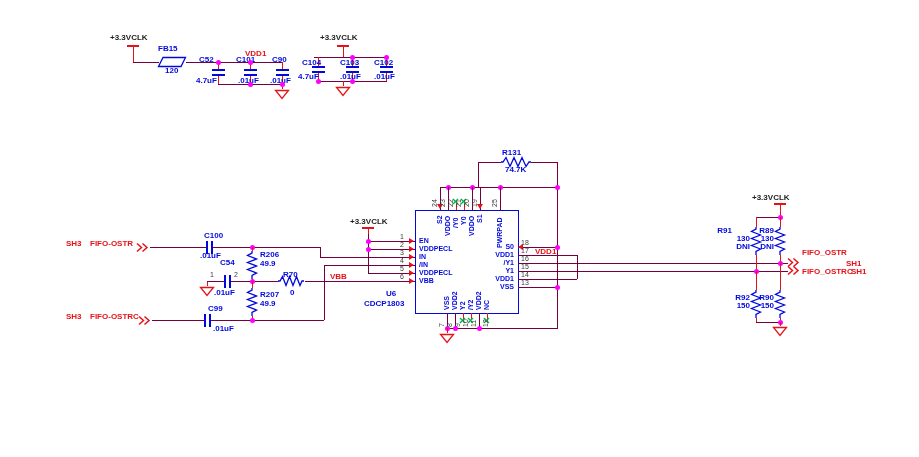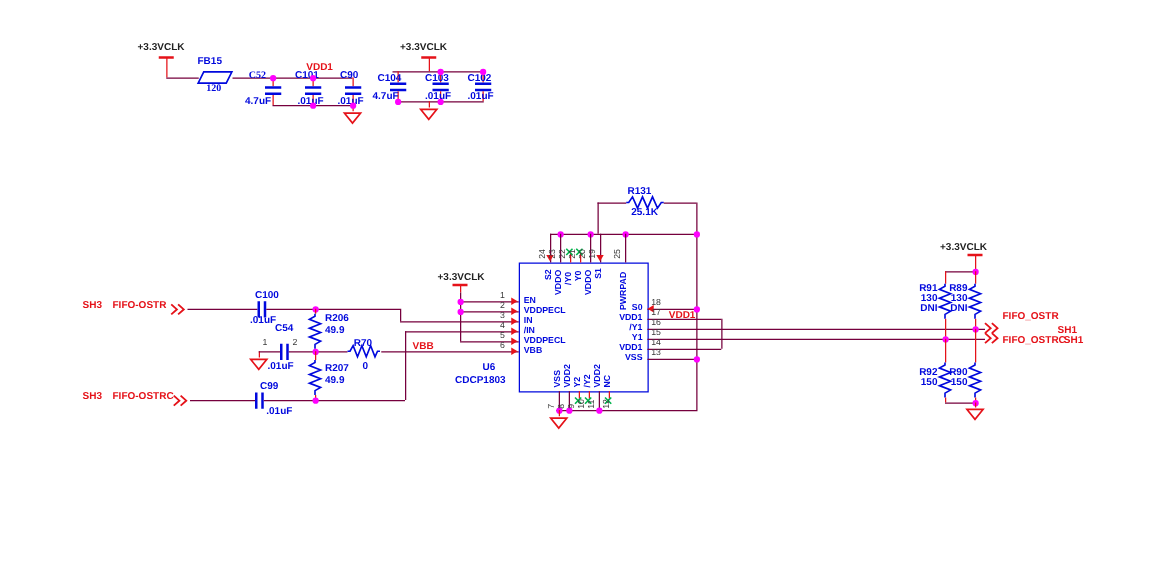--- a/index.html
+++ b/index.html
@@ -28,29 +28,29 @@
 <div class="sch">
 
   <span class="t tk" style="left:110px;top:33px;">+3.3VCLK</span>
   <div class="bar" style="left:127px;top:45px;"></div>
   <div class="rl" style="left:133px;top:46px;width:1px;height:16px;"></div>
   <div class="w" style="left:133px;top:62px;width:26px;height:1px;"></div>
   <svg class="sym" style="left:157px;top:56px;" width="30" height="12">
       <polygon points="6,1.5 28.5,1.5 24,10.5 1.5,10.5" fill="none" stroke="#0008dd" stroke-width="1.3"></polygon>
     </svg>
   <span class="t tb" style="left:158px;top:44px;">FB15</span>
-  <span class="t tb" style="left:165px;top:66px;font-family:Liberation Serif, serif;">120</span>
+  <span class="t tb" style="left:165px;top:66px;">120</span>
   <div class="w" style="left:186px;top:62px;width:96px;height:1px;"></div>
   <span class="t tr" style="left:245px;top:49px;">VDD1</span>
 
   <div class="rl" style="left:218px;top:62px;width:1px;height:7px;"></div>
   <div class="plate" style="left:212px;top:69px;width:13px;height:2px;"></div>
   <div class="plate" style="left:212px;top:74px;width:13px;height:2px;"></div>
   <div class="rl" style="left:218px;top:76px;width:1px;height:8px;"></div>
-  <span class="t tb" style="left:199px;top:55px;font-family:Liberation Serif, serif;">C52</span>
+  <span class="t tb" style="left:199px;top:55px;">C52</span>
   <span class="t tb" style="left:196px;top:76px;">4.7uF</span>
 
   <div class="rl" style="left:250px;top:62px;width:1px;height:7px;"></div>
   <div class="plate" style="left:244px;top:69px;width:13px;height:2px;"></div>
   <div class="plate" style="left:244px;top:74px;width:13px;height:2px;"></div>
   <div class="rl" style="left:250px;top:76px;width:1px;height:8px;"></div>
   <span class="t tb" style="left:236px;top:55px;">C101</span>
   <span class="t tb" style="left:238px;top:76px;">.01uF</span>
 
   <div class="rl" style="left:282px;top:62px;width:1px;height:7px;"></div>
@@ -98,21 +98,21 @@
   <div class="rl" style="left:343px;top:81px;width:1px;height:5px;"></div>
   <svg class="sym" style="left:335px;top:86px;" width="16" height="11">
       <polygon points="1.5,1.5 14.5,1.5 8,9.5" fill="none" stroke="#e51219" stroke-width="1.3"></polygon>
     </svg>
   <div class="dot" style="left:350px;top:55px;"></div>
   <div class="dot" style="left:384px;top:55px;"></div>
   <div class="dot" style="left:316px;top:79px;"></div>
   <div class="dot" style="left:350px;top:79px;"></div>
 
   <span class="t tb" style="left:502px;top:148px;">R131</span>
-  <span class="t tb" style="left:505px;top:165px;">25.1K</span>
+  <span class="t tb" style="left:505px;top:165px;">74.7K</span>
   <div class="w" style="left:478px;top:162px;width:23px;height:1px;"></div>
   <svg class="sym" style="left:501px;top:156px;" width="30" height="12">
       <polyline points="0,6 2,6 5,1.5 9,10.5 13,1.5 17,10.5 21,1.5 25,10.5 28,6 30,6" fill="none" stroke="#0008dd" stroke-width="1.3"></polyline>
     </svg>
   <div class="w" style="left:531px;top:162px;width:26px;height:1px;"></div>
   <div class="w" style="left:478px;top:162px;width:1px;height:25px;"></div>
   <div class="w" style="left:440px;top:187px;width:118px;height:1px;"></div>
   <div class="w" style="left:557px;top:162px;width:1px;height:166px;"></div>
   <div class="dot" style="left:446px;top:185px;"></div>
   <div class="dot" style="left:470px;top:185px;"></div>
@@ -324,21 +324,21 @@
   <div class="rl" style="left:756px;top:217px;width:1px;height:10px;"></div>
   <svg class="sym" style="left:750px;top:227px;" width="12" height="28">
       <polyline points="6,0 6,2 1.5,4.5 10.5,8 1.5,11.5 10.5,15 1.5,18.5 10.5,22 6,24.5 6,28" fill="none" stroke="#0008dd" stroke-width="1.3"></polyline>
     </svg>
   <div class="rl" style="left:756px;top:255px;width:1px;height:16px;"></div>
   <div class="rl" style="left:780px;top:217px;width:1px;height:10px;"></div>
   <svg class="sym" style="left:774px;top:227px;" width="12" height="28">
       <polyline points="6,0 6,2 1.5,4.5 10.5,8 1.5,11.5 10.5,15 1.5,18.5 10.5,22 6,24.5 6,28" fill="none" stroke="#0008dd" stroke-width="1.3"></polyline>
     </svg>
   <div class="rl" style="left:780px;top:255px;width:1px;height:8px;"></div>
-  <span class="t tb ra" style="left:730px;top:226px;width:20px;">R91</span>
+  <span class="t tb ra" style="left:712px;top:226px;width:20px;">R91</span>
   <span class="t tb ra" style="left:733px;top:234px;width:17px;">130</span>
   <span class="t tb ra" style="left:733px;top:242px;width:17px;">DNI</span>
   <span class="t tb ra" style="left:754px;top:226px;width:20px;">R89</span>
   <span class="t tb ra" style="left:757px;top:234px;width:17px;">130</span>
   <span class="t tb ra" style="left:757px;top:242px;width:17px;">DNI</span>
   <div class="dot" style="left:778px;top:261px;"></div>
   <div class="dot" style="left:754px;top:269px;"></div>
 
   <div class="rl" style="left:756px;top:271px;width:1px;height:19px;"></div>
   <svg class="sym" style="left:750px;top:290px;" width="12" height="28">

